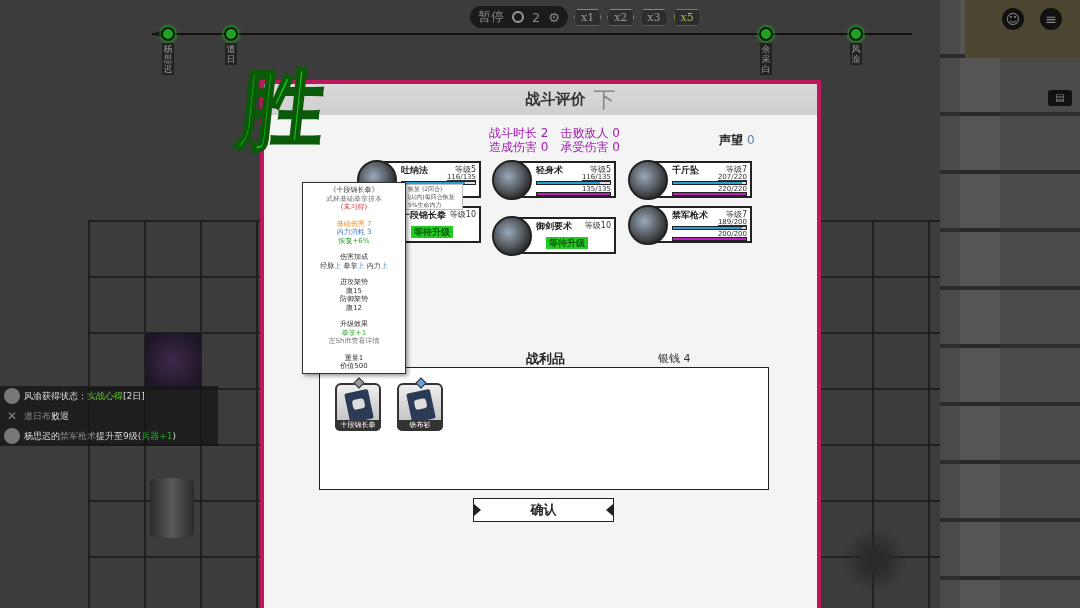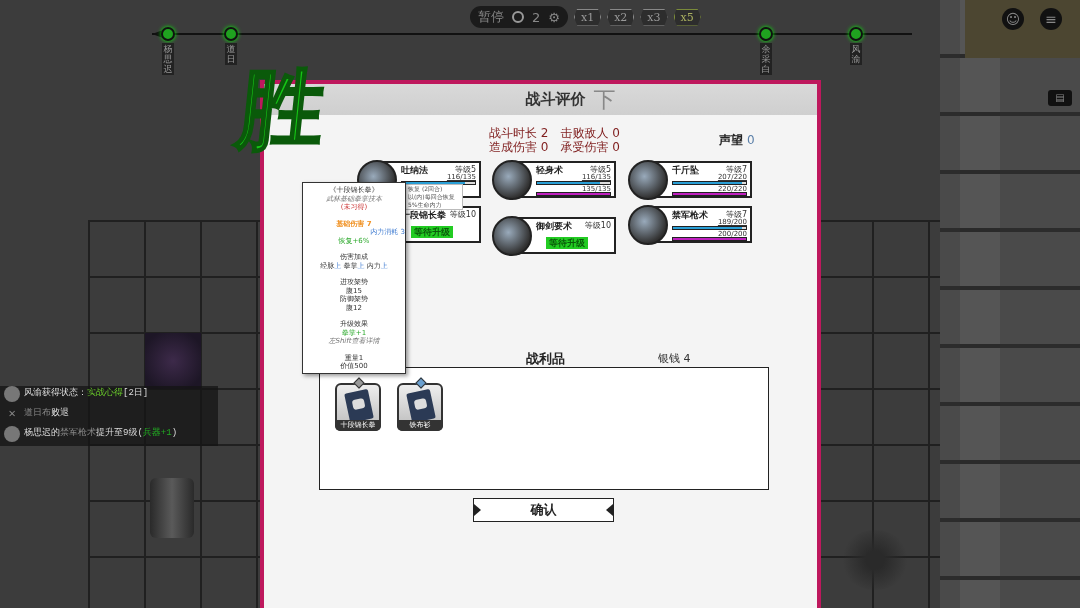--- a/index.html
+++ b/index.html
@@ -84,21 +84,21 @@
     height: 31px; background: linear-gradient(#d9d9d9, #cfcfcf);
     display: flex; align-items: center; justify-content: center; gap: 8px;
   }
   .dialog-title { font-weight: bold; font-size: 15px; color: #333; margin-left: 60px; }
   .dialog-grade { font-family: "DejaVu Serif", serif; font-size: 22px; color: #888; }
   .victory {
     position: absolute; left: 238px; top: 64px; font-size: 86px; line-height: 90px;
     color: #16c716; font-family: "DejaVu Serif", serif; font-weight: bold;
     -webkit-text-stroke: 2px #0a5a0a; transform: skewX(-6deg);
   }
-  .stats { position: absolute; left: 225px; top: 42px; font-size: 12px; color: #7f1d1d; line-height: 14px; }
+  .stats { position: absolute; left: 225px; top: 42px; font-size: 12px; color: #a21caf; line-height: 14px; }
   .stats .row { display: flex; gap: 12px; }
   .reputation { position: absolute; left: 455px; top: 48px; font-size: 12px; font-weight: bold; color: #222; }
   .reputation .val { color: #5a7fa8; font-weight: normal; margin-left: 4px; }
   
   .skill {
     position: absolute; width: 110px; height: 37px; background: #fff; border: 2px solid #222;
   }
   .skill .portrait {
     position: absolute; left: -16px; top: -3px; width: 40px; height: 40px; border-radius: 50%;
     border: 2px solid #222; background: radial-gradient(circle at 40% 40%, #9ab 0%, #333 70%, #111 100%);
@@ -113,24 +113,24 @@
     background: #22cc22; padding: 0 3px; line-height: 12px;
   }
   
   .tooltip {
     position: absolute; left: 302px; top: 182px; width: 104px; height: 192px;
     background: #fff; border: 1px solid #333; box-shadow: 2px 2px 4px rgba(0,0,0,.4);
     font-size: 7px; line-height: 8.5px; text-align: center; color: #333; padding-top: 3px;
     z-index: 5;
   }
   .tooltip .gap { height: 8px; }
-  .tooltip .italic { font-style: italic; color: #777; }
+  .tooltip .italic { color: #777; }
   .tooltip .red { color: #c33; }
-  .tooltip .orange { color: #f09020; font-weight: bold; }
-  .tooltip .blue { color: #3a78d0; text-align: right; }
+  .tooltip .orange { color: #f09020; }
+  .tooltip .blue { color: #3a78d0; }
   .tooltip .green { color: #2eaa2e; }
   .side-tip {
     position: absolute; left: 405px; top: 184px; width: 58px; height: 26px; background: #fff;
     border: 1px solid #bbb; font-size: 6px; line-height: 8px; color: #555; padding-left: 2px; z-index: 4;
   }
   
   .loot-title { position: absolute; left: 262px; top: 266px; font-size: 13px; font-weight: bold; color: #222; }
   .silver { position: absolute; left: 394px; top: 267px; font-size: 11px; color: #333; }
   .loot-box { position: absolute; left: 55px; top: 283px; width: 450px; height: 123px; background: #fff; border: 1px solid #222; }
   .loot-item {
@@ -144,22 +144,22 @@
   .loot-item .gem.blue { background: #6aa0d0; }
   .confirm {
     position: absolute; left: 209px; top: 414px; width: 141px; height: 24px; border: 1px solid #222;
     background: #fff; font-size: 13px; font-weight: bold; text-align: center; line-height: 22px; color: #222;
   }
   .confirm::before, .confirm::after { content: ""; position: absolute; top: 5px; width: 0; height: 0; border-top: 6px solid transparent; border-bottom: 6px solid transparent; }
   .confirm::before { left: 0; border-left: 7px solid #222; }
   .confirm::after { right: 0; border-right: 7px solid #222; }
   
   .log { position: absolute; left: 0; top: 386px; width: 218px; }
-  .log-row { height: 20px; display: flex; gap: 4px; font-size: 9px; color: #ddd;
-    background: rgba(20,20,20,.75); margin-bottom: 0; padding-left: 4px; font-family: Liberation Mono, monospace; }
+  .log-row { height: 20px; display: flex; align-items: center; gap: 4px; font-size: 9px; color: #ddd;
+    background: rgba(20,20,20,.75); margin-bottom: 0; padding-left: 4px; }
   .log-row .ic { width: 16px; height: 16px; border-radius: 50%; background: #777; display:inline-block; flex: none;
     color:#ccc; font-size: 12px; line-height:16px; text-align:center; }
   .log-row .ic.x { background: transparent; color: #888; }
   .log-row .dim { color: #888; }
   .log-row .green { color: #6acc2a; }
   .log-row .green2 { color: #22aa22; }
 </style>
 </head>
 <body>
 

